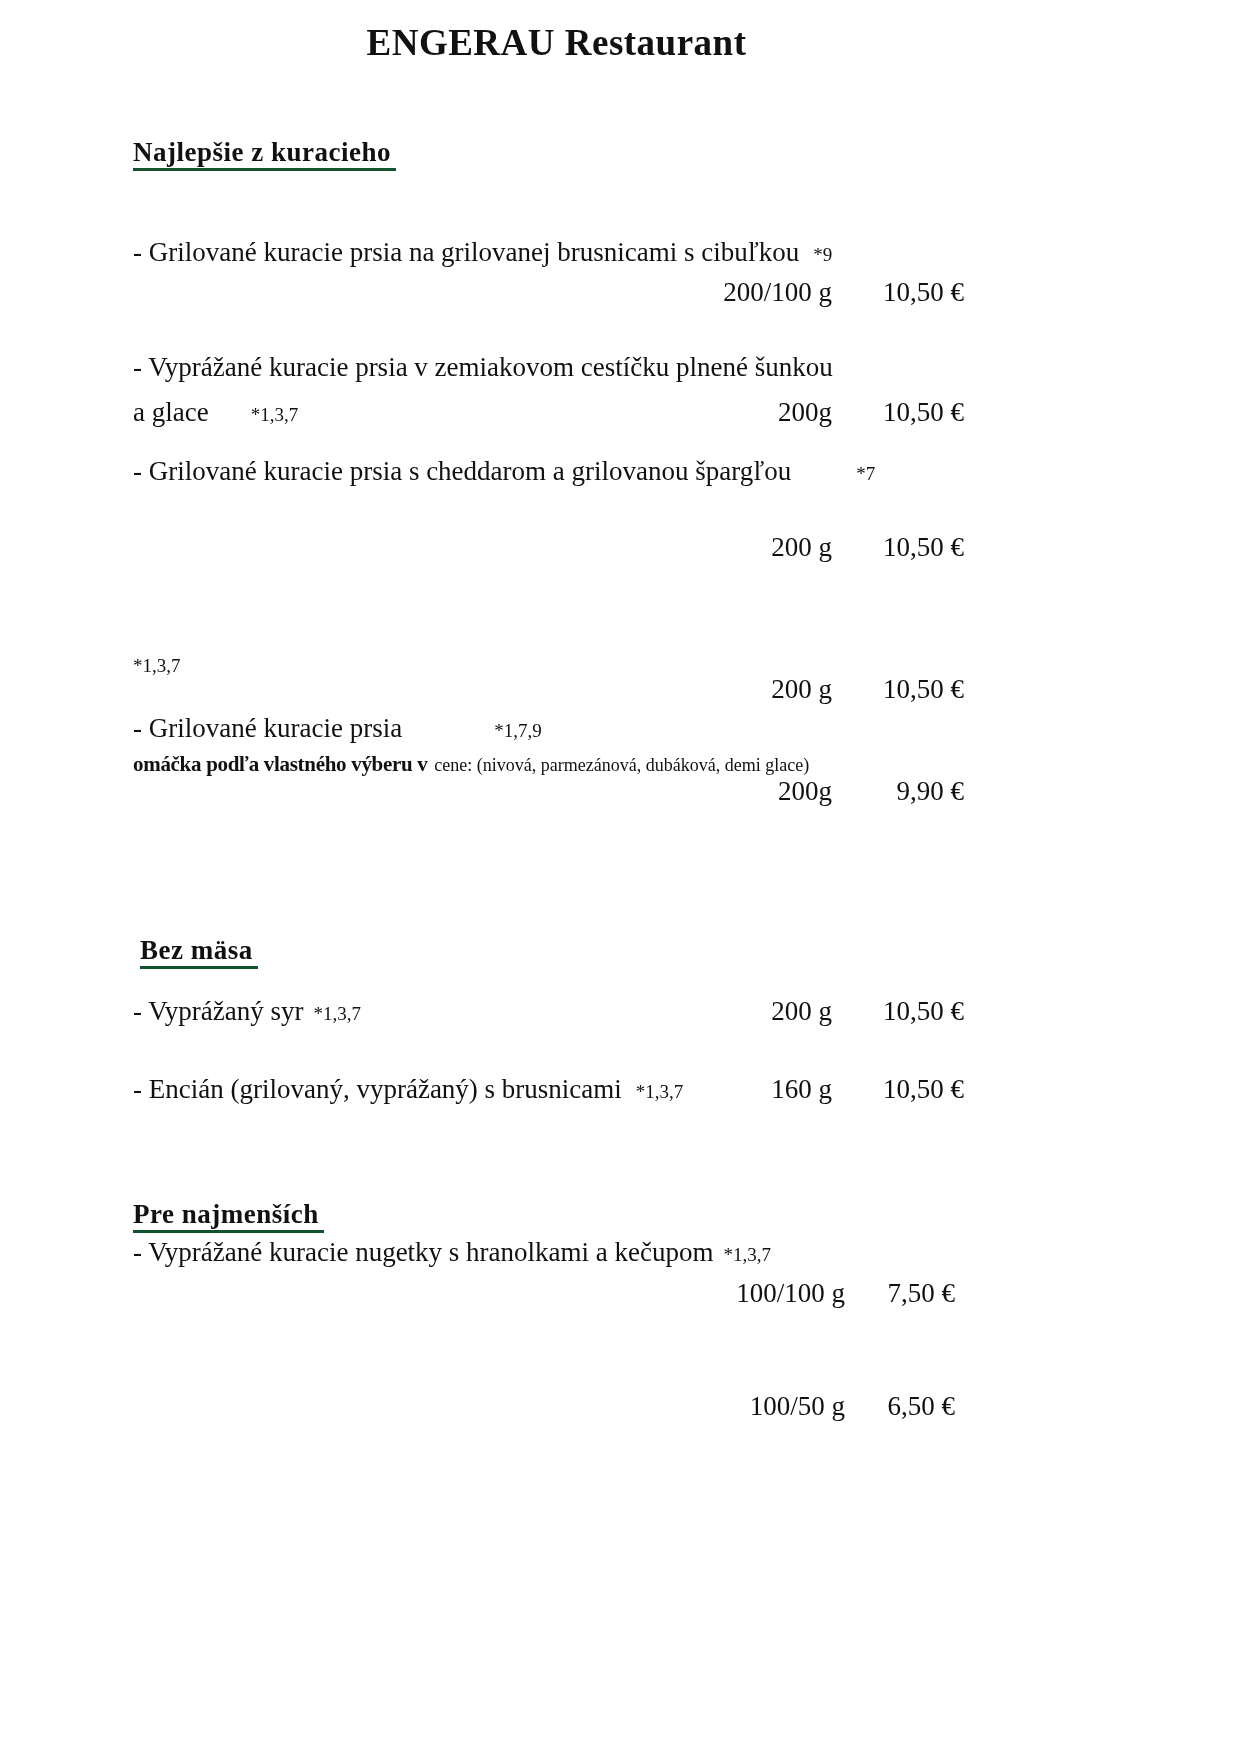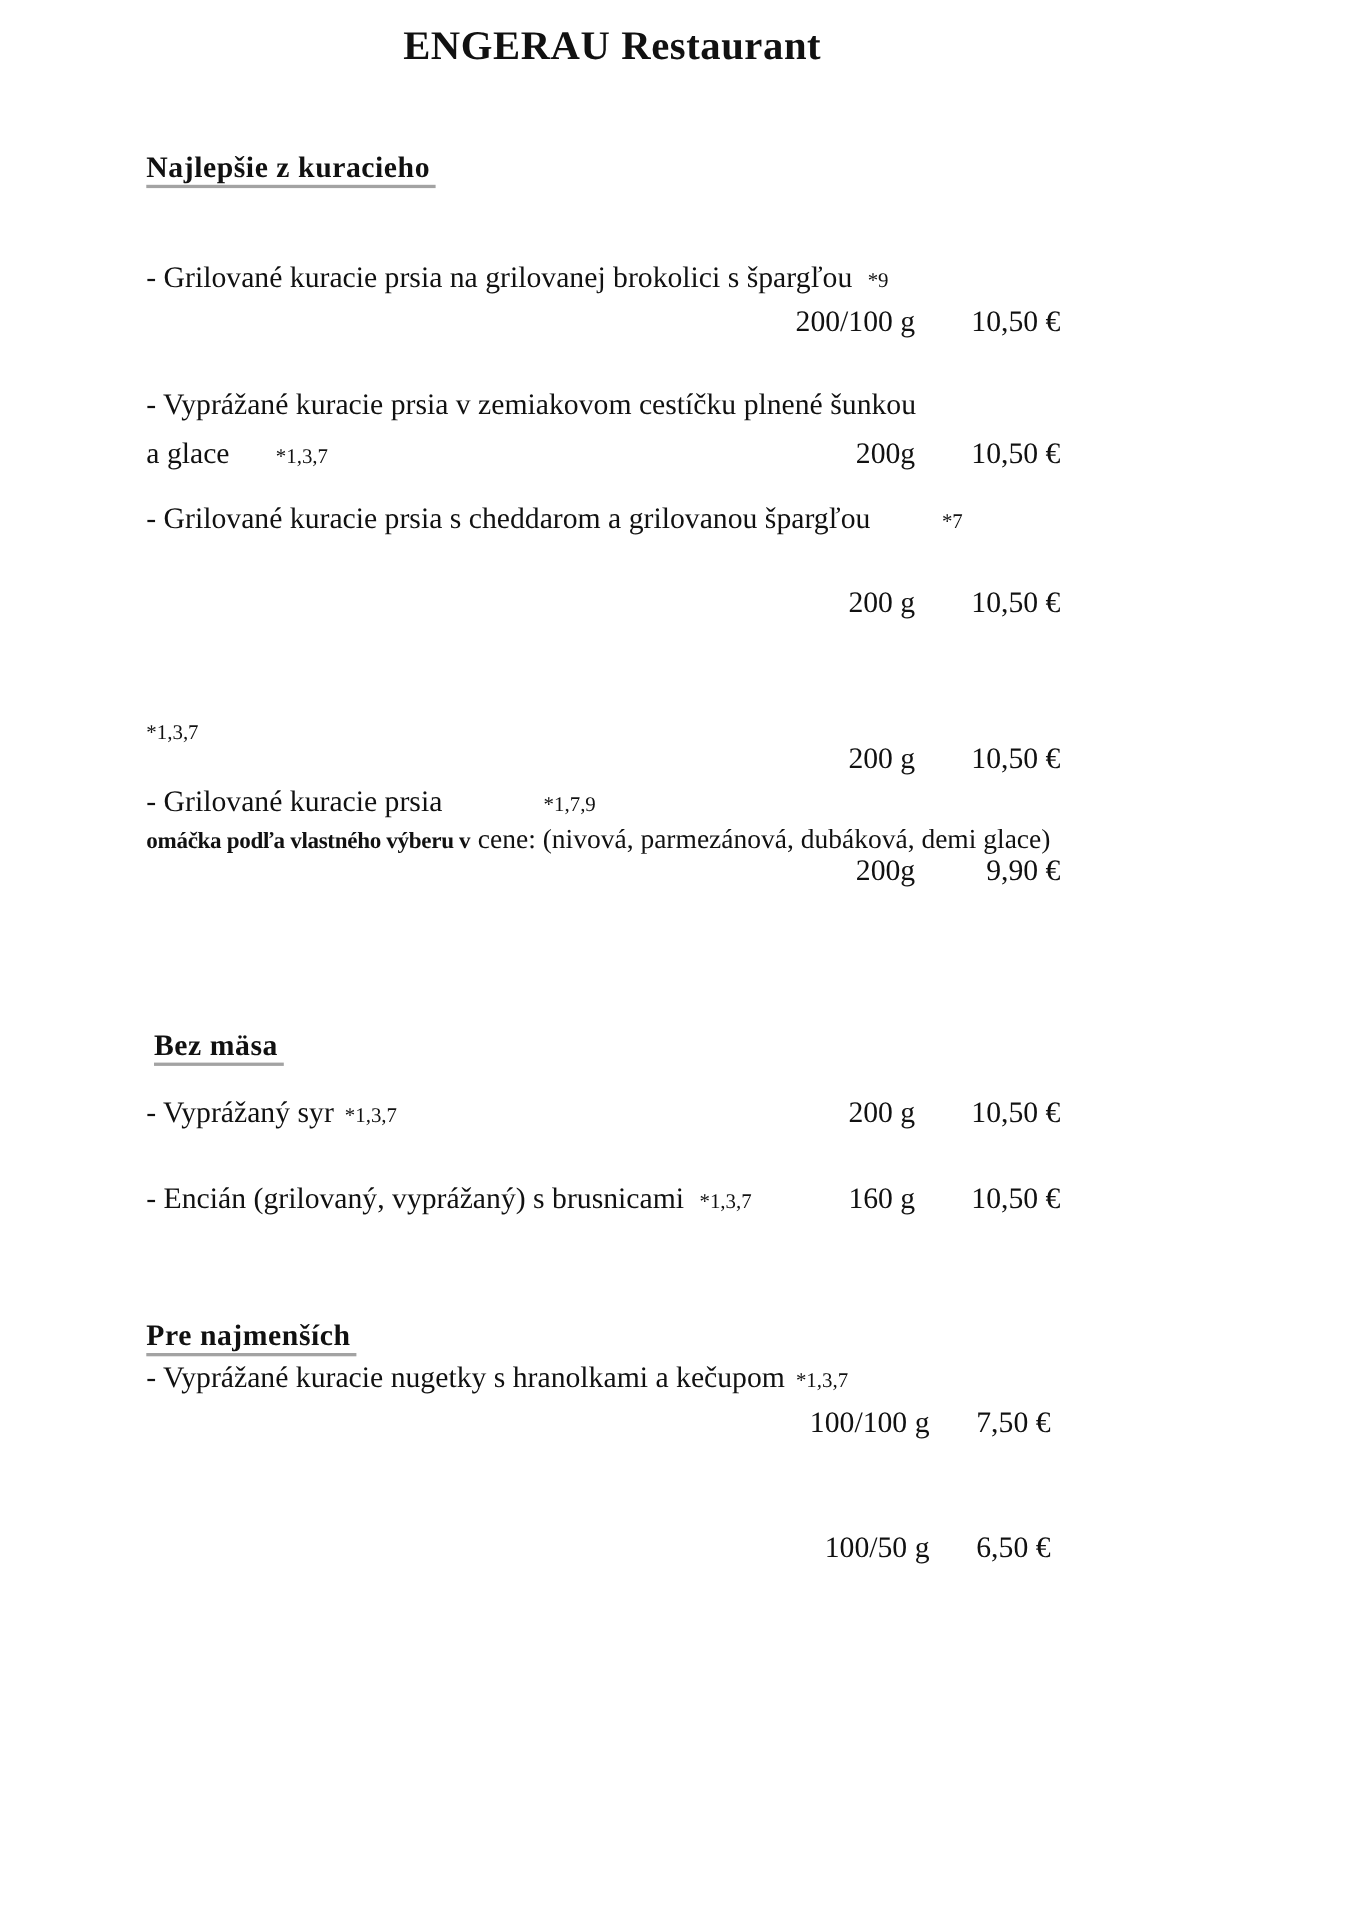--- a/index.html
+++ b/index.html
@@ -25,21 +25,21 @@
     white-space: nowrap;
   }
   .title-line {
     text-align: center;
     font-weight: bold;
     font-size: 37px;
     letter-spacing: 0.5px;
   }
   .heading-text {
     font-weight: bold;
-    border-bottom: 3px solid #a3a3a3;
+    border-bottom: 3px solid #14532d;
     padding-bottom: 1px;
     padding-right: 5px;
     letter-spacing: 0.5px;
   }
   .allergen {
     font-size: 19px;
   }
   .portion {
     position: absolute;
     right: 148px;
@@ -55,40 +55,40 @@
   .price-pre {
     position: absolute;
     right: 25px;
   }
   .note-bold {
     font-weight: bold;
     font-size: 21px;
     letter-spacing: -0.3px;
   }
   .note-rest {
-    font-size: 25px;
+    font-size: 18px;
   }
   .dash-bold {
     font-weight: bold;
     margin-right: 10px;
   }
 </style>
 </head>
 <body>
 
 <div class="page">
 
   <div class="line title-line" style="top:21px">ENGERAU Restaurant</div>
 
   <div class="line" style="top:136px">
     <span class="heading-text">Najlepšie z kuracieho</span>
   </div>
 
   <div class="line" style="top:236px">
-    <span>- Grilované kuracie prsia na grilovanej brokolici s špargľou</span><span class="allergen" style="margin-left:14px">*9</span>
+    <span>- Grilované kuracie prsia na grilovanej brusnicami s cibuľkou</span><span class="allergen" style="margin-left:14px">*9</span>
   </div>
   <div class="line" style="top:276px">
     <span class="portion">200/100 g</span>
     <span class="price">10,50 €</span>
   </div>
 
   <div class="line" style="top:351px">
     <span>- Vyprážané kuracie prsia v zemiakovom cestíčku plnené šunkou</span>
   </div>
   <div class="line" style="top:396px">

